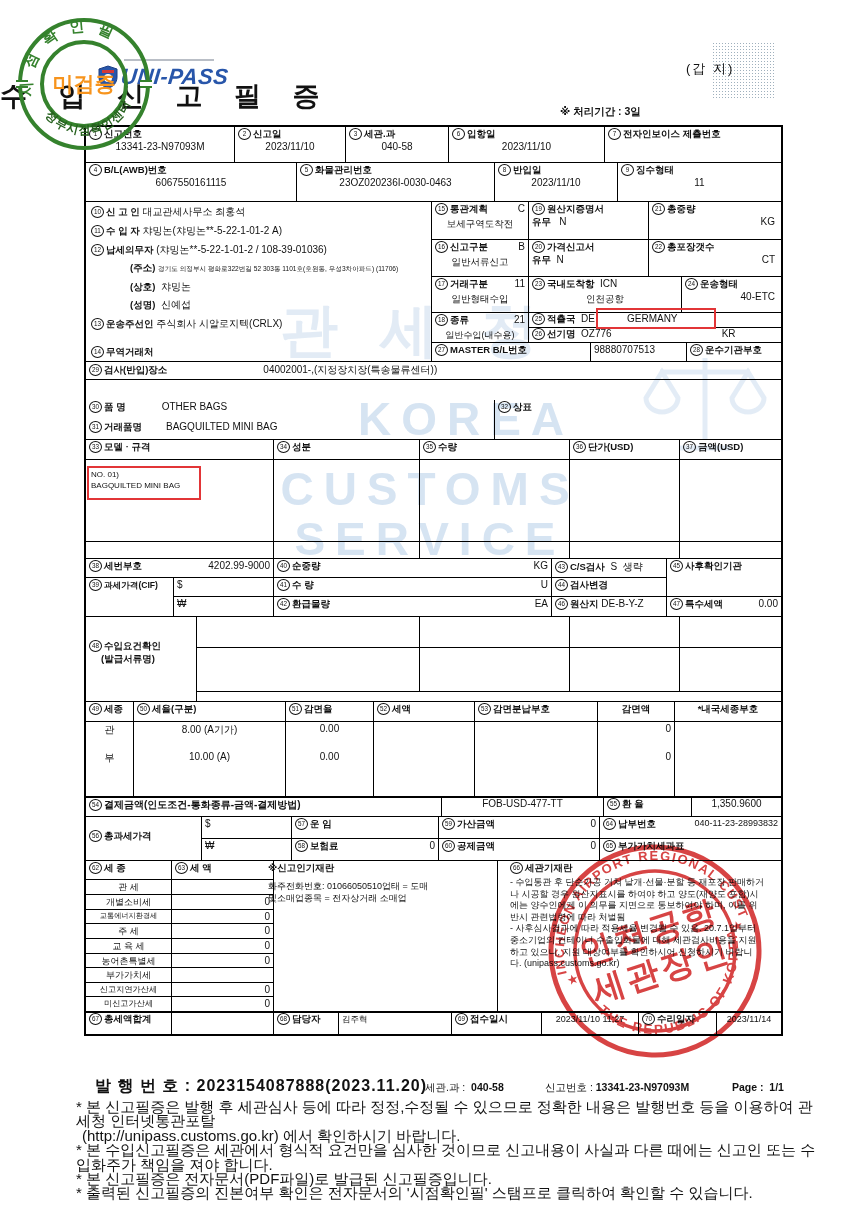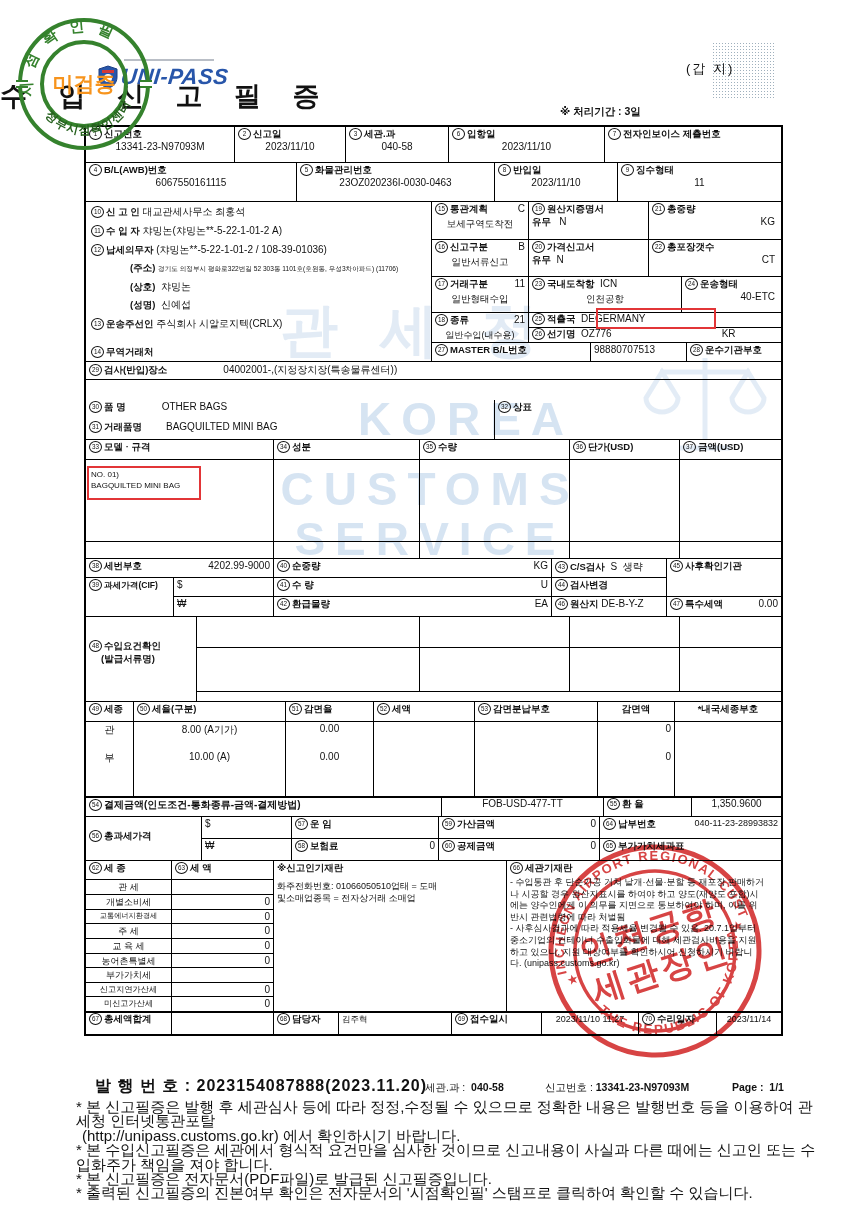--- a/index.html
+++ b/index.html
@@ -141,29 +141,29 @@
     <div class="c" style="left:346px;top:75px;width:97px;height:38px"><span class="n">15</span><span class="l">통관계획</span><span class="fr v">C</span><span class="sub">보세구역도착전</span></div>
     <div class="c" style="left:443px;top:75px;width:120px;height:38px"><span class="n">19</span><span class="l">원산지증명서</span><div class="v"><b style="font-size:9.5px">유무</b>&nbsp;&nbsp;&nbsp;<span>N</span></div></div>
     <div class="c nr" style="left:563px;top:75px;width:132px;height:38px"><span class="n">21</span><span class="l">총중량</span><div class="v vr">KG</div></div>
     <div class="c" style="left:346px;top:113px;width:97px;height:37px"><span class="n">16</span><span class="l">신고구분</span><span class="fr v">B</span><span class="sub">일반서류신고</span></div>
     <div class="c" style="left:443px;top:113px;width:120px;height:37px"><span class="n">20</span><span class="l">가격신고서</span><div class="v"><b style="font-size:9.5px">유무</b>&nbsp;&nbsp;<span>N</span></div></div>
     <div class="c nr" style="left:563px;top:113px;width:132px;height:37px"><span class="n">22</span><span class="l">총포장갯수</span><div class="v vr">CT</div></div>
     <div class="c" style="left:346px;top:150px;width:97px;height:36px"><span class="n">17</span><span class="l">거래구분</span><span class="fr v">11</span><span class="sub">일반형태수입</span></div>
     <div class="c" style="left:443px;top:150px;width:153px;height:36px"><span class="n">23</span><span class="l">국내도착항</span>&nbsp;&nbsp;<span class="v">ICN</span><span class="sub">인천공항</span></div>
     <div class="c nr" style="left:596px;top:150px;width:99px;height:36px"><span class="n">24</span><span class="l">운송형태</span><div class="v vr">40-ETC</div></div>
     <div class="c" style="left:346px;top:186px;width:97px;height:30px"><span class="n">18</span><span class="l">종류</span><span class="fr v">21</span><span class="sub" style="font-size:9px">일반수입(내수용)</span></div>
-    <div class="c nr" style="left:443px;top:186px;width:252px;height:15px;padding-top:0"><span class="n">25</span><span class="l">적출국</span>&nbsp;&nbsp;<span class="v">DE</span><span class="v" style="">GERMANY</span></div>
+    <div class="c nr" style="left:443px;top:186px;width:252px;height:15px;padding-top:0"><span class="n">25</span><span class="l">적출국</span>&nbsp;&nbsp;<span class="v">DE</span><span class="v" style="margin-left:32px">GERMANY</span></div>
     <div class="c nr" style="left:443px;top:201px;width:252px;height:15px;padding-top:0"><span class="n">26</span><span class="l">선기명</span>&nbsp;&nbsp;<span class="v">OZ776</span><span class="v" style="margin-left:110px">KR</span></div>
     <div class="c" style="left:346px;top:216px;width:159px;height:19px"><span class="n">27</span><span class="l">MASTER B/L번호</span></div>
     <div class="c" style="left:505px;top:216px;width:96px;height:19px">
         <div class="v">98880707513</div>
       </div>
     <div class="c nr" style="left:601px;top:216px;width:94px;height:19px"><span class="n">28</span><span class="l">운수기관부호</span><span class="v"></span></div>
 
-    <div class="c nr" style="left:0;top:235px;width:695px;height:18px"><span class="n">29</span><span class="l">검사(반입)장소</span><span class="v" style="margin-left:56px">04002001-,(지정장치장(특송물류센터))</span></div>
+    <div class="c nr" style="left:0;top:235px;width:695px;height:18px"><span class="n">29</span><span class="l">검사(반입)장소</span><span class="v" style="margin-left:96px">04002001-,(지정장치장(특송물류센터))</span></div>
 
 
     <div class="c nb" style="left:0;top:273px;width:409px;height:20px;border-bottom:none"><span class="n">30</span><span class="l">품    명</span><span class="v" style="margin-left:36px">OTHER BAGS</span></div>
     <div class="c" style="left:0;top:293px;width:409px;height:20px"><span class="n">31</span><span class="l">거래품명</span><span class="v" style="margin-left:24px">BAGQUILTED MINI BAG</span></div>
     <div class="c nr" style="left:409px;top:273px;width:286px;height:40px"><span class="n">32</span><span class="l">상표</span><span class="v"></span></div>
 
     <div class="c" style="left:0;top:313px;width:188px;height:20px"><span class="n">33</span><span class="l">모델 · 규격</span></div>
     <div class="c" style="left:188px;top:313px;width:146px;height:20px"><span class="n">34</span><span class="l">성분</span></div>
     <div class="c" style="left:334px;top:313px;width:150px;height:20px"><span class="n">35</span><span class="l">수량</span></div>
     <div class="c" style="left:484px;top:313px;width:110px;height:20px"><span class="n">36</span><span class="l">단가(USD)</span></div>
@@ -258,21 +258,21 @@
     <div class="c" style="left:206px;top:690px;width:147px;height:22px"><span class="n">57</span><span class="l">운  임</span><span class="fr v"></span></div>
     <div class="c" style="left:353px;top:690px;width:161px;height:22px"><span class="n">59</span><span class="l">가산금액</span><span class="fr v">0</span></div>
     <div class="c nr" style="left:514px;top:690px;width:181px;height:22px"><span class="n">64</span><span class="l">납부번호</span><span class="fr v" style="font-size:9px">040-11-23-28993832</span></div>
     <div class="c" style="left:116px;top:712px;width:90px;height:22px"><span class="v">₩</span></div>
     <div class="c" style="left:206px;top:712px;width:147px;height:22px"><span class="n">58</span><span class="l">보험료</span><span class="fr v">0</span></div>
     <div class="c" style="left:353px;top:712px;width:161px;height:22px"><span class="n">60</span><span class="l">공제금액</span><span class="fr v">0</span></div>
     <div class="c nr" style="left:514px;top:712px;width:181px;height:22px"><span class="n">65</span><span class="l">부가가치세과표</span><span class="v"></span></div>
 
     <div class="c" style="left:0;top:734px;width:86px;height:19px"><span class="n">62</span><span class="l">세   종</span></div>
     <div class="c" style="left:86px;top:734px;width:102px;height:19px"><span class="n">63</span><span class="l">세   액</span></div>
-    <div class="c" style="left:188px;top:734px;width:233px;height:151px">
+    <div class="c" style="left:179px;top:734px;width:233px;height:151px">
       <div class="l">※신고인기재란</div>
       <div class="note-lines" style="margin-top:6px">
         <div>화주전화번호: 01066050510업태 = 도매</div>
         <div>및소매업종목 = 전자상거래 소매업</div>
       </div>
     </div>
     <div class="c nr" style="left:421px;top:734px;width:274px;height:151px">
       <div><span class="n">66</span><span class="l">세관기재란</span></div>
       <div class="note-lines" style="margin-top:2px">
         <div>- 수입통관 후 단순가공 거쳐 낱개·선물·분할 등 재포장 판매하거</div>

